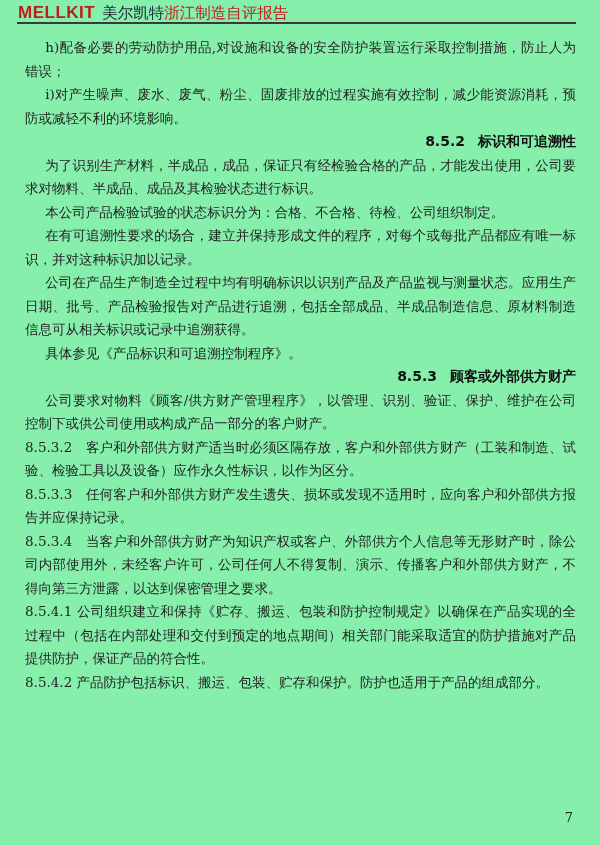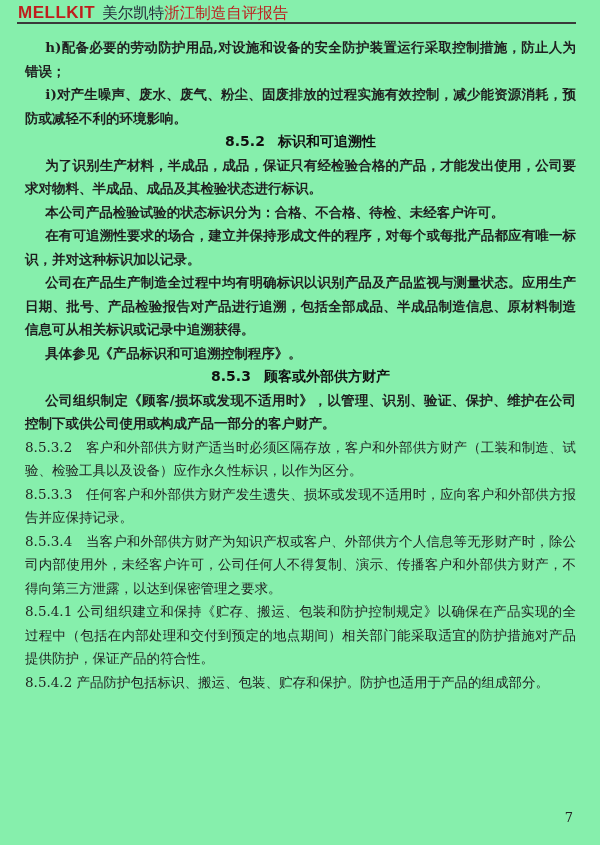--- a/index.html
+++ b/index.html
@@ -45,27 +45,27 @@
     position: absolute;
     left: 25px;
     top: 36px;
     width: 551px;
     color: #1f1f1f;
     font-size: 13.5px;
     line-height: 23.5px;
     text-align: justify;
   }
   .para { margin: 0; }
-  .para.indent { text-indent: 1.5em; font-weight: bold; }
+  .para.indent { text-indent: 1.5em; }
   .heading {
     font-family: "DejaVu Sans", "Liberation Sans", sans-serif;
     font-weight: 700;
     font-size: 14px;
     color: #111111;
-    text-align: center;
+    text-align: right;
   }
   .heading-num { margin-right: 13px; }
   .page-number {
     position: absolute;
     right: 27px;
     top: 810px;
     font-size: 13px;
     color: #222222;
   }
 </style>
@@ -78,26 +78,26 @@
     <span class="brand">MELLKIT</span><span class="title-cn">美尔凯特</span><span class="title-report">浙江制造自评报告</span>
   </header>
 
   <div class="header-rule"></div>
 
   <main class="content">
       <p class="para indent">h)配备必要的劳动防护用品,对设施和设备的安全防护装置运行采取控制措施，防止人为错误；</p>
       <p class="para indent">i)对产生噪声、废水、废气、粉尘、固废排放的过程实施有效控制，减少能资源消耗，预防或减轻不利的环境影响。</p>
       <div class="heading"><span class="heading-num">8.5.2</span><span>标识和可追溯性</span></div>
       <p class="para indent">为了识别生产材料，半成品，成品，保证只有经检验合格的产品，才能发出使用，公司要求对物料、半成品、成品及其检验状态进行标识。</p>
-      <p class="para indent">本公司产品检验试验的状态标识分为：合格、不合格、待检、未经客户许可。</p>
+      <p class="para indent">本公司产品检验试验的状态标识分为：合格、不合格、待检、公司组织制定。</p>
       <p class="para indent">在有可追溯性要求的场合，建立并保持形成文件的程序，对每个或每批产品都应有唯一标识，并对这种标识加以记录。</p>
       <p class="para indent">公司在产品生产制造全过程中均有明确标识以识别产品及产品监视与测量状态。应用生产日期、批号、产品检验报告对产品进行追溯，包括全部成品、半成品制造信息、原材料制造信息可从相关标识或记录中追溯获得。</p>
       <p class="para indent">具体参见《产品标识和可追溯控制程序》。</p>
       <div class="heading"><span class="heading-num">8.5.3</span><span>顾客或外部供方财产</span></div>
-      <p class="para indent">公司组织制定《顾客/损坏或发现不适用时》，以管理、识别、验证、保护、维护在公司控制下或供公司使用或构成产品一部分的客户财产。</p>
+      <p class="para indent">公司要求对物料《顾客/供方财产管理程序》，以管理、识别、验证、保护、维护在公司控制下或供公司使用或构成产品一部分的客户财产。</p>
       <p class="para">8.5.3.2　客户和外部供方财产适当时必须区隔存放，客户和外部供方财产（工装和制造、试验、检验工具以及设备）应作永久性标识，以作为区分。</p>
       <p class="para">8.5.3.3　任何客户和外部供方财产发生遗失、损坏或发现不适用时，应向客户和外部供方报告并应保持记录。</p>
       <p class="para">8.5.3.4　当客户和外部供方财产为知识产权或客户、外部供方个人信息等无形财产时，除公司内部使用外，未经客户许可，公司任何人不得复制、演示、传播客户和外部供方财产，不得向第三方泄露，以达到保密管理之要求。</p>
       <p class="para">8.5.4.1 公司组织建立和保持《贮存、搬运、包装和防护控制规定》以确保在产品实现的全过程中（包括在内部处理和交付到预定的地点期间）相关部门能采取适宜的防护措施对产品提供防护，保证产品的符合性。</p>
       <p class="para">8.5.4.2 产品防护包括标识、搬运、包装、贮存和保护。防护也适用于产品的组成部分。</p>
     </main>
 
   <div class="page-number">7</div>
 
 </div>

